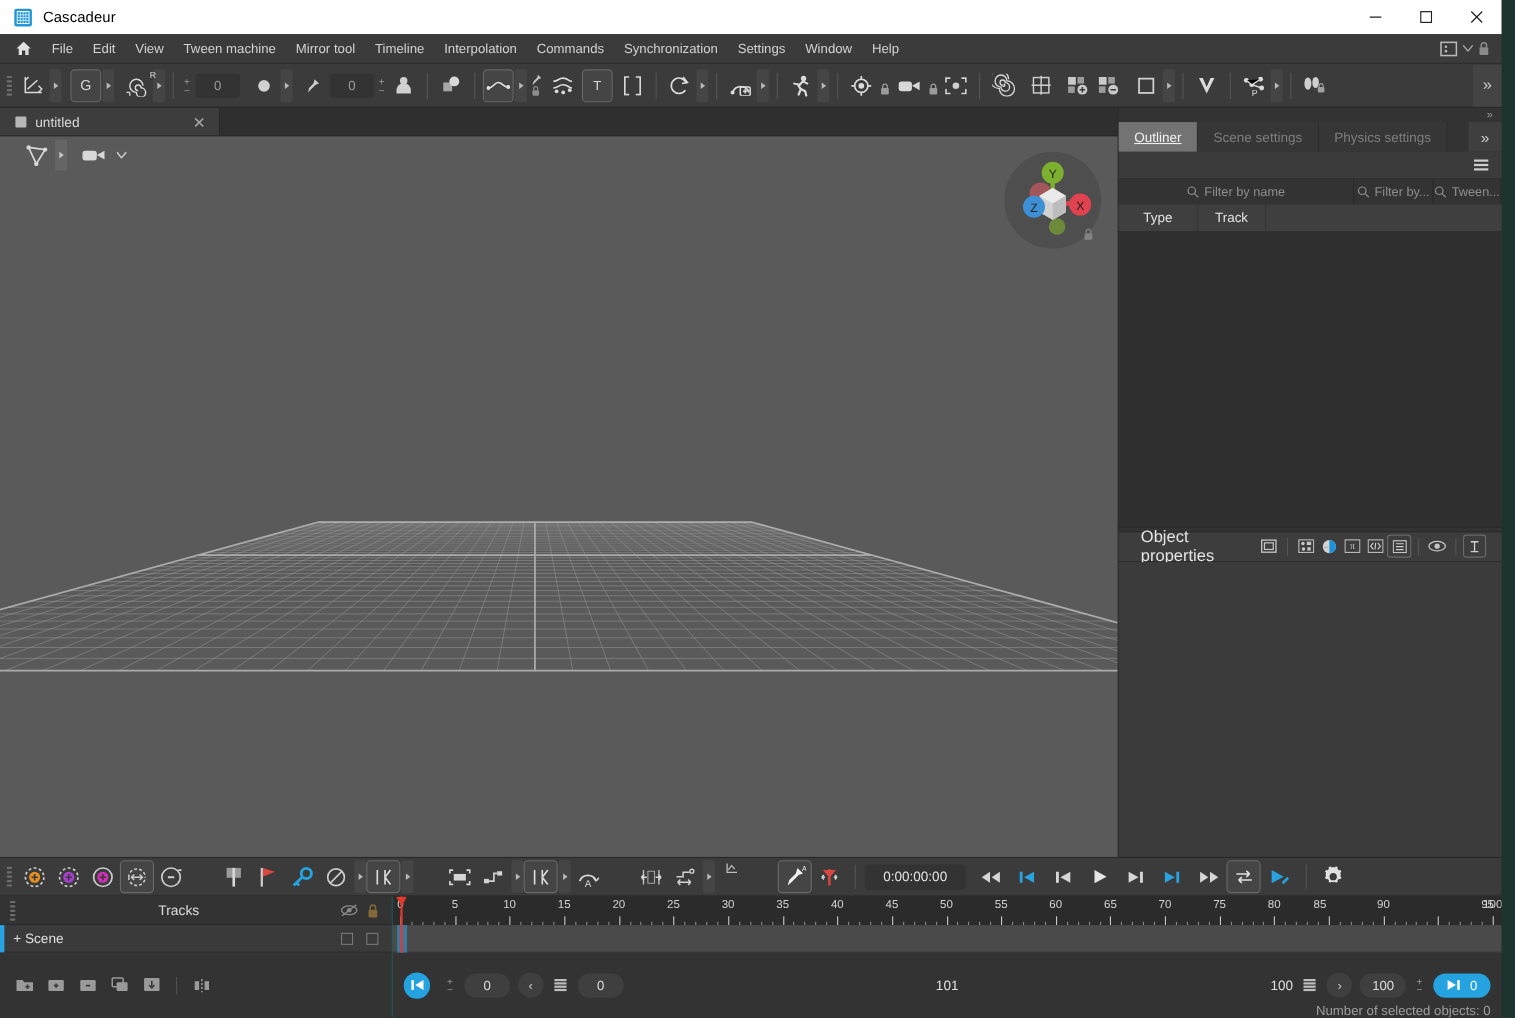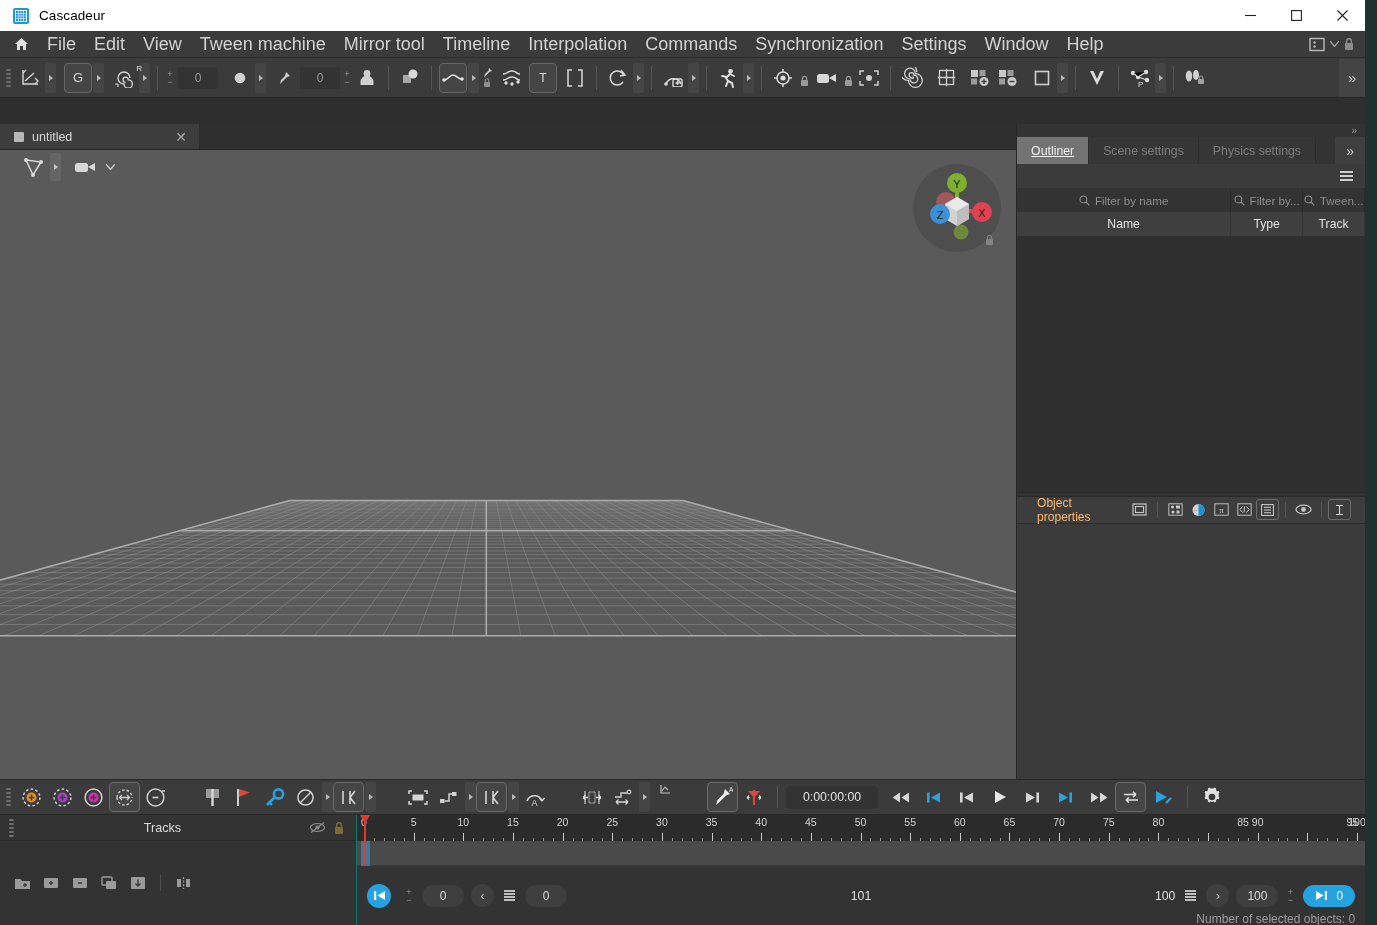--- a/index.html
+++ b/index.html
@@ -40,21 +40,21 @@
 
   
   .menubar {
     height: 27px; flex: 0 0 27px;
     background: #3b3b3b;
     display: flex; align-items: center;
     border-bottom: 1px solid #2b2b2b;
   }
   .menu-home { padding: 0 9px 0 14px; display: flex; align-items: center; }
   .menu-item {
-    font-size: 18px; color: #d2d2d2;
+    font-size: 12px; color: #d2d2d2;
     padding: 4px 9px; white-space: nowrap;
   }
   .menubar-right { margin-left: auto; display: flex; align-items: center; gap: 4px; padding-right: 10px; }
   .mb-ic { display: flex; align-items: center; opacity: .85; }
 
   
   .maintoolbar {
     height: 40px; flex: 0 0 40px;
     background: #3b3b3b;
     display: flex; align-items: center;
@@ -97,21 +97,21 @@
     justify-content: center; color: #9c9c9c; font-size: 9px; line-height: 8px;
     width: 10px; margin-right: 1px;
   }
   .overflow-btn {
     margin-left: auto; width: 26px; height: 38px;
     display: flex; align-items: center; justify-content: center;
     color: #cfcfcf; font-size: 15px; background: #444;
   }
 
   
-  .body { flex: 1; display: flex; min-height: 0; margin-top: 26px; }
+  .body { flex: 1; display: flex; min-height: 0; }
   .leftcol { display: flex; flex-direction: column; min-width: 0; flex: 1; }
   .rightcol { width: 349px; flex: 0 0 349px; display: flex; flex-direction: column; background: #3b3b3b; border-left: 1px solid #262626;}
 
   
   .doctabs {
     height: 26px; flex: 0 0 26px; background: #2f2f2f;
     display: flex; align-items: stretch;
     border-bottom: 1px solid #262626;
   }
   .doctab {
@@ -180,21 +180,21 @@
   }
   .hdr.c1 { flex: 1 1 auto; }
   .hdr.c2 { width: 72px; flex: 0 0 72px; }
   .hdr.c3 { width: 62px; flex: 0 0 62px; }
   .outliner-body { flex: 1; background: #2f2f2f; min-height: 0; }
   .rp-splitter { height: 5px; background: #333; border-top:1px solid #292929; border-bottom:1px solid #292929;}
   .objprops-head {
     height: 27px; background: #3d3d3d; display: flex; align-items: center;
     padding-left: 20px; gap: 0; border-bottom: 1px solid #2c2c2c;
   }
-  .objprops-title { font-size: 12px; color: #fdba74; margin-right: auto; }
+  .objprops-title { font-size: 15px; color: #e5e5e5; margin-right: auto; }
   .op-btn {
     width: 23px; height: 21px; display: flex; align-items: center; justify-content: center;
     color: #c4c4c4; border-radius: 3px;
   }
   .op-btn.framed { border: 1px solid #6a6a6a; }
   .op-sep { width: 1px; height: 16px; background: #555; margin: 0 6px; }
   .objprops-body { flex: 1; background: #3b3b3b; min-height: 0; }
 
   
   .bottombar {
@@ -730,21 +730,20 @@
         <div class="filt c3">
           <svg width="11" height="11" viewBox="0 0 11 11">
                 <circle cx="4.4" cy="4.4" r="3.4" fill="none" stroke="#8e8e8e" stroke-width="1.1"></circle>
                 <path d="M7 7 L10.3 10.3" stroke="#8e8e8e" stroke-width="1.1"></path>
               </svg>
           <span>Tween...</span>
         </div>
       </div>
 
       <div class="hdrrow">
-        <div class="hdr c1">Name</div>
         <div class="hdr c2">Type</div>
         <div class="hdr c3">Track</div>
       </div>
 
       <div class="outliner-body"></div>
 
       <div class="rp-splitter"></div>
 
       <div class="objprops-head">
         <div class="objprops-title">Object properties</div>
@@ -1046,20 +1045,26 @@
           </svg>
         </div>
         <div class="hic" style="margin-right:6px">
           <svg width="12" height="14" viewBox="0 0 12 14">
             <rect x="2" y="6" width="8" height="7" rx="1" fill="#9a7a3a"></rect>
             <path d="M3.6 6 V4.2 A2.4 2.4 0 0 1 8.4 4.2 V6" fill="none" stroke="#9a7a3a" stroke-width="1.4"></path>
           </svg>
         </div>
       </div>
 
+      <div class="track-row">
+        <div class="track-accent"></div>
+        <div class="track-label">+ Scene</div>
+        <div class="track-cb"></div>
+        <div class="track-cb"></div>
+      </div>
 
       <div class="tracks-foot">
         <div class="tf-btn">
           <svg width="17" height="15" viewBox="0 0 17 15">
             <path d="M1 3 H6.5 L8 5 H16 V13 H1 Z" fill="#9a9a9a"></path>
             <path d="M11 7 v4 M9 9 h4" stroke="#3a3a3a" stroke-width="1.4"></path>
           </svg>
         </div>
         <div class="tf-btn">
           <svg width="16" height="14" viewBox="0 0 16 14">
@@ -1209,21 +1214,21 @@
             <div class="lbl" style="left: 354.55px;">35</div>
             <div class="lbl" style="left: 404.2px;">40</div>
             <div class="lbl" style="left: 453.85px;">45</div>
             <div class="lbl" style="left: 503.5px;">50</div>
             <div class="lbl" style="left: 553.15px;">55</div>
             <div class="lbl" style="left: 602.8px;">60</div>
             <div class="lbl" style="left: 652.45px;">65</div>
             <div class="lbl" style="left: 702.1px;">70</div>
             <div class="lbl" style="left: 751.75px;">75</div>
             <div class="lbl" style="left: 801.4px;">80</div>
-            <div class="lbl" style="left: 886px; text-align: center;">85</div>
+            <div class="lbl" style="left: 843px; text-align: center;">85</div>
             <div class="lbl" style="left: 900.7px;">90</div>
             <div class="lbl" style="left: 950.35px; margin-left: 45px;">95</div>
             <div class="lbl" style="left: 1000px;">100</div>
           </div>
       <div class="track-lane">
         <div class="cursor-block" id="cursorblock" style="left: 4px; top: 0px; height: 25px;"></div>
       </div>
       <div class="playhead" id="playhead" style="left: 7px; height: 51px;">
         <div class="playhead-head"></div>
       </div>

